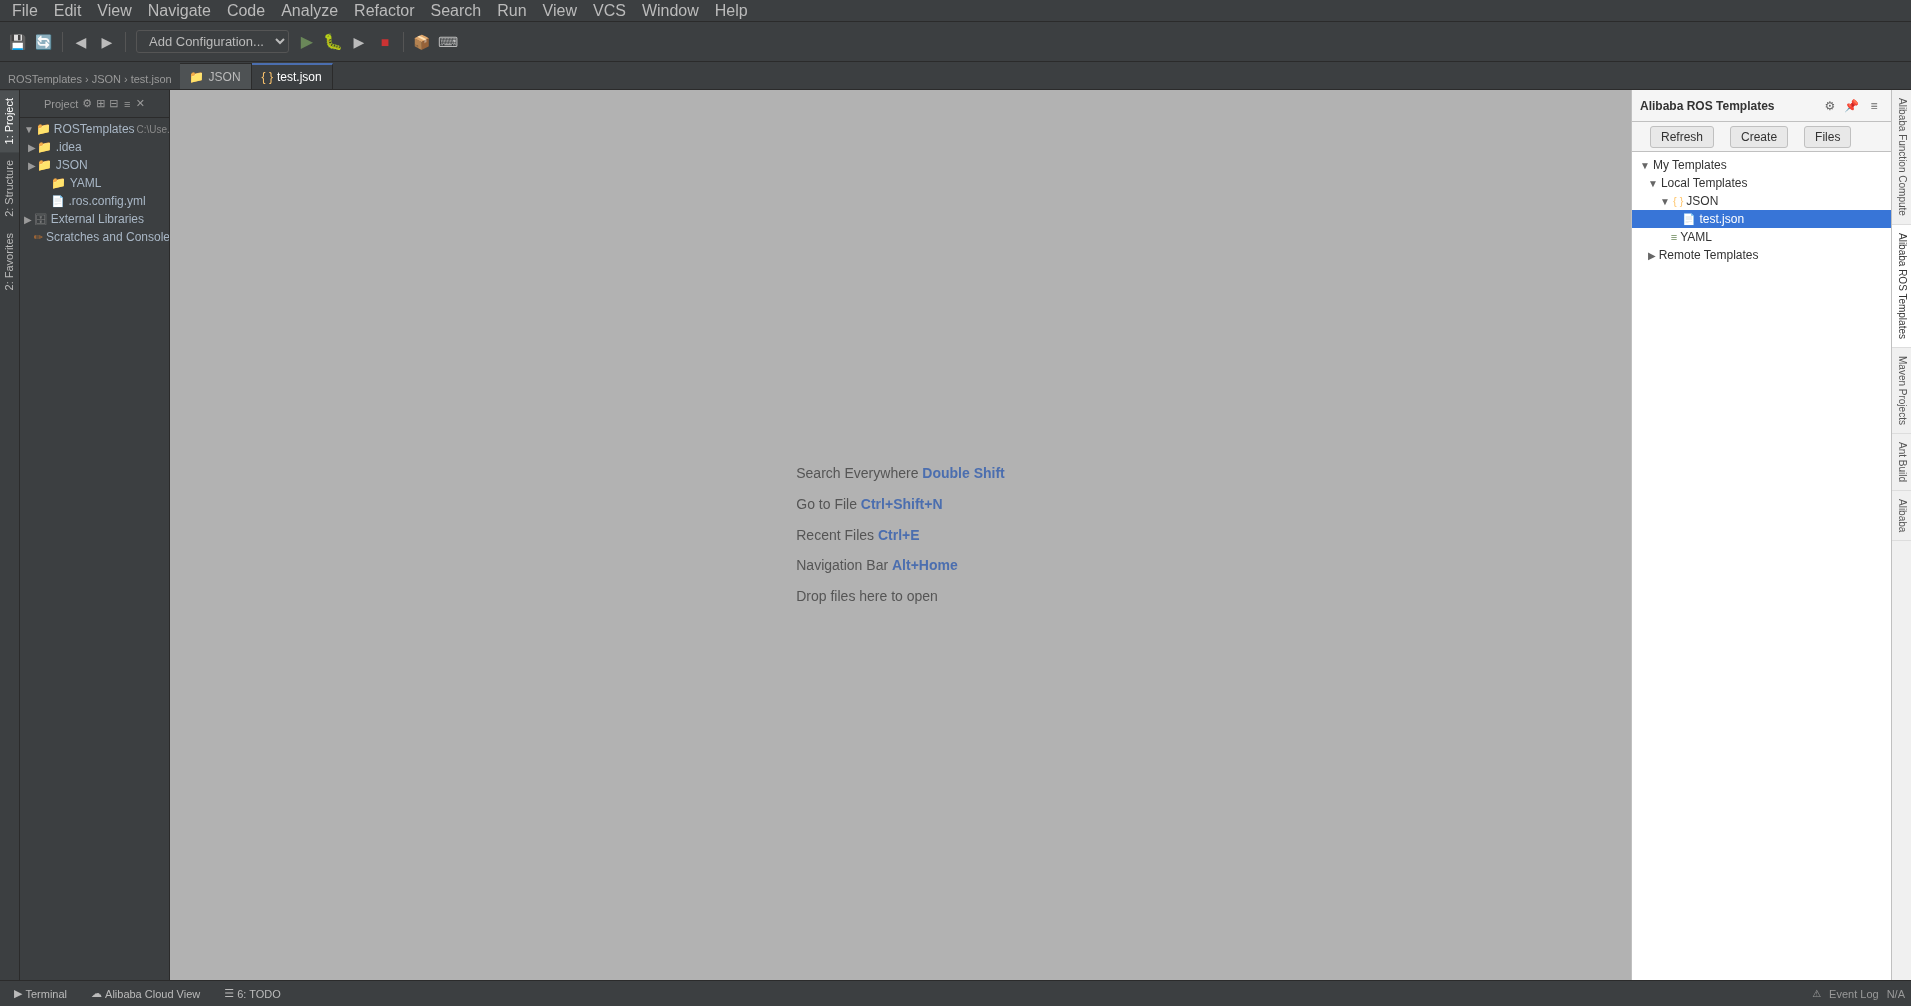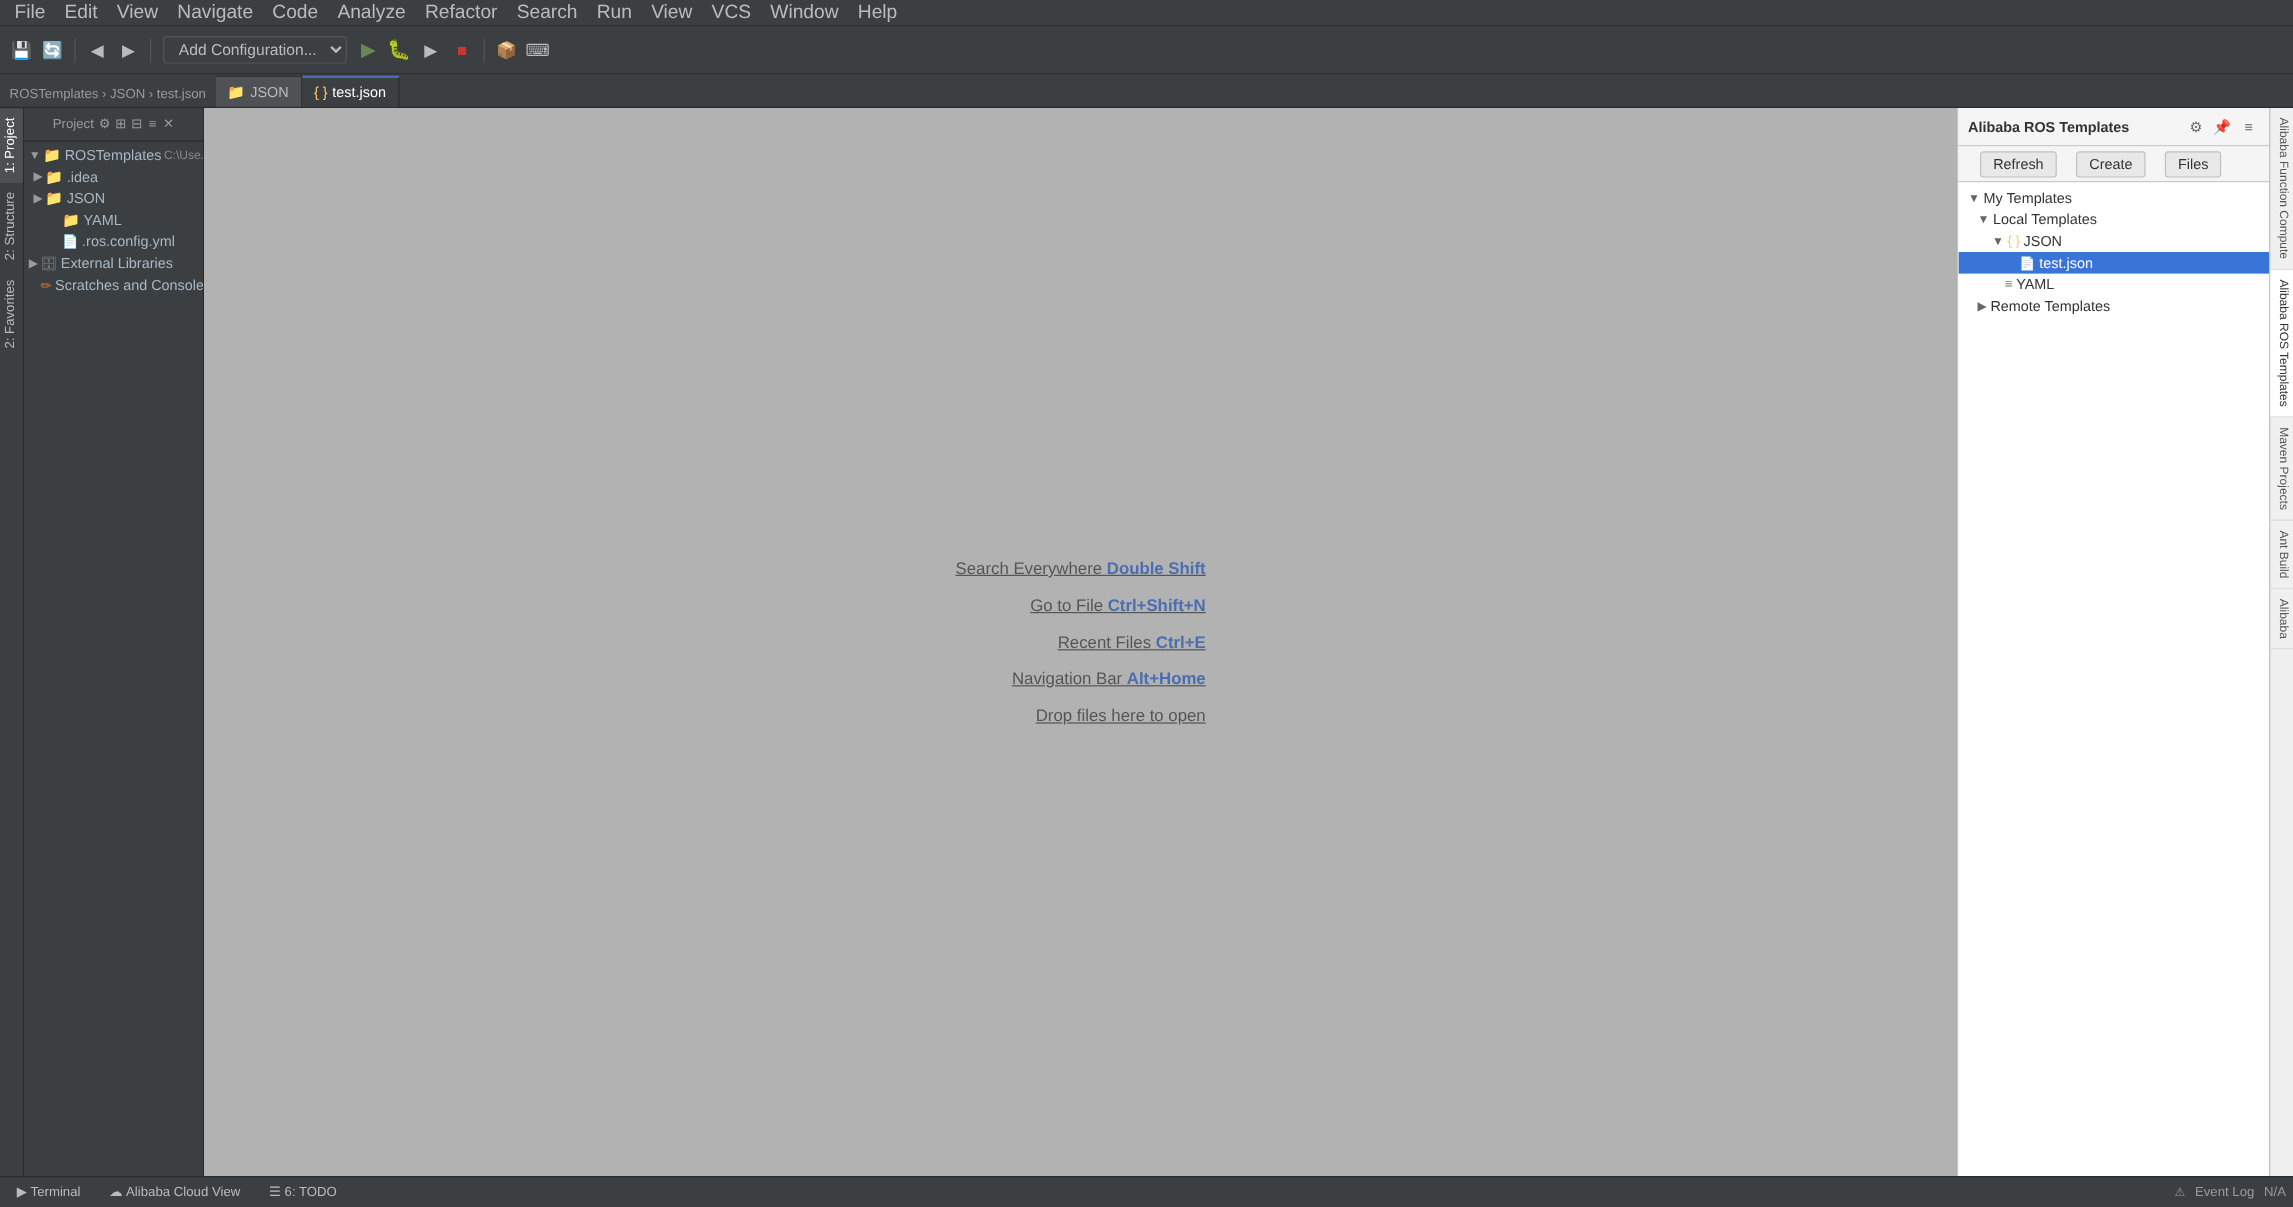--- a/index.html
+++ b/index.html
@@ -158,24 +158,23 @@
 
     
     #editor-area {
       flex: 1;
       background: #b2b2b2;
       display: flex;
       align-items: center;
       justify-content: center;
     }
     #editor-placeholder {
-      text-align: right;
+      text-align: left;
       color: #555;
       line-height: 2.2;
-      text-decoration: underline;
     }
     .placeholder-line { font-size: 14px; }
     .placeholder-shortcut { color: #4b6eaf; font-weight: bold; }
 
     
     #right-panel {
       width: 260px;
       background: #ffffff;
       border-left: 1px solid #c0c0c0;
       display: flex;

